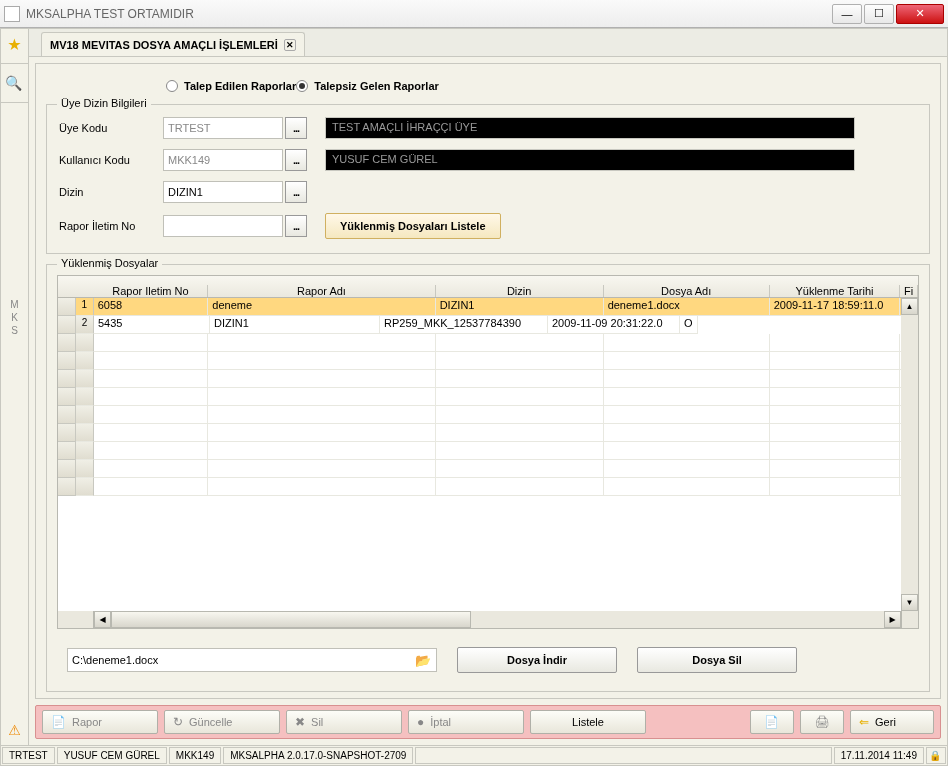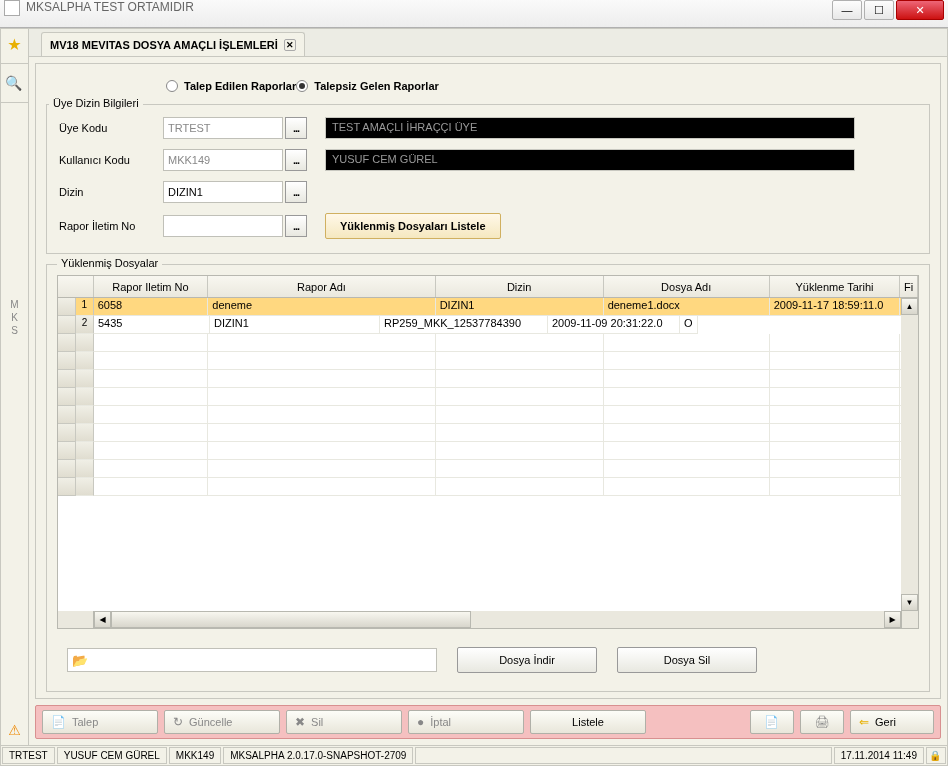--- a/index.html
+++ b/index.html
@@ -1,19 +1,19 @@
 <!DOCTYPE html>
 <html><head>
 <meta charset="utf-8">
 <style>
 * { box-sizing: border-box; margin: 0; padding: 0; font-family: Tahoma, Arial, sans-serif; font-size: 11px; }
 body { background: #e8e8e0; overflow: hidden; }
 
 
-.titlebar { height: 28px; background: linear-gradient(#fafafa, #ededed); border-bottom: 1px solid #b0b0b0; display: flex; padding: 0 4px; }
+.titlebar { height: 28px; background: linear-gradient(#fafafa, #ededed); border-bottom: 1px solid #b0b0b0; display: flex; align-items: center; padding: 0 4px; }
 .titlebar .app-icon { width: 16px; height: 16px; background: #fff; border: 1px solid #aaa; margin-right: 6px; }
 .titlebar .title { color: #666; font-size: 12px; flex: 1; }
 .titlebar .win-controls { display: flex; gap: 2px; }
 .titlebar .wc { width: 30px; height: 20px; border: 1px solid #b0b0b0; background: linear-gradient(#fdfdfd,#e8e8e8); display: flex; align-items: center; justify-content: center; cursor: pointer; border-radius: 2px; }
 .titlebar .wc.close { background: linear-gradient(#e67,#c11); color: #fff; border-color: #a00; width: 48px; }
 
 .outer { position: absolute; top: 28px; left: 0; right: 0; bottom: 0; border: 1px solid #c8c8c0; background: #f3f2e8; }
 
 
 .leftbar { position: absolute; top: 0; left: 0; bottom: 20px; width: 28px; background: #f3f2e8; border-right: 1px solid #c8c8c0; display: flex; flex-direction: column; align-items: center; padding-top: 6px; gap: 10px; }
@@ -36,35 +36,35 @@
 
 .radio-row { display: flex; padding: 6px 0 12px 120px; }
 .radio-group { display: flex; align-items: center; gap: 6px; cursor: pointer; }
 .radio-group.first { }
 .radio-dot { width: 12px; height: 12px; border: 1px solid #888; border-radius: 50%; display: flex; align-items: center; justify-content: center; background: #fff; }
 .radio-dot.sel::after { content: ''; width: 6px; height: 6px; border-radius: 50%; background: #333; }
 .radio-label { font-weight: bold; }
 
 
 .fieldset { border: 1px solid #c8c8c0; padding: 12px 12px 14px 12px; margin-bottom: 10px; position: relative; }
-.fieldset .legend { position: absolute; top: -8px; left: 2px; background: #f3f2e8; padding: 0 4px; font-size: 11px; }
+.fieldset .legend { position: absolute; top: -8px; left: 10px; background: #f3f2e8; padding: 0 4px; font-size: 11px; }
 .form-row { display: flex; align-items: center; margin-bottom: 10px; }
 .form-row:last-child { margin-bottom: 0; }
 .form-label { width: 104px; }
 .form-input { width: 120px; height: 22px; border: 1px solid #c0c0b8; background: #fff; padding: 0 4px; color: #888; }
 .form-input.active { color: #000; }
 .lookup-btn { width: 22px; height: 22px; border: 1px solid #999; background: linear-gradient(#fff,#e8e8e0); margin-left: 2px; cursor: pointer; display: flex; align-items: center; justify-content: center; font-weight: bold; letter-spacing: -1px; }
 .form-display { margin-left: 18px; height: 22px; flex: 1; max-width: 530px; border: 1px solid #c8c8c0; background: #000000; padding: 3px 6px; color: #999; }
 .action-btn { height: 26px; border: 1px solid #d0b060; background: linear-gradient(#fff8e8,#f5e8c0); padding: 0 14px; font-weight: bold; cursor: pointer; border-radius: 2px; margin-left: 18px; }
 
 
 .table-fieldset { border: 1px solid #c8c8c0; padding: 10px; position: relative; flex: 1; display: flex; flex-direction: column; min-height: 0; }
 .table-fieldset .legend { position: absolute; top: -8px; left: 10px; background: #f3f2e8; padding: 0 4px; }
 .table-wrap { border: 1px solid #b8b8b0; background: #fff; flex: 1; display: flex; flex-direction: column; min-height: 0; }
-.table-header { display: flex; background: linear-gradient(#f8f7f0,#eae8de); border-bottom: 1px solid #b8b8b0; height: 22px; }
+.table-header { display: flex; background: linear-gradient(#f8f7f0,#eae8de); border-bottom: 1px solid #b8b8b0; height: 22px; align-items: flex-end; }
 .th { border-right: 1px solid #c8c8c0; display: flex; align-items: center; justify-content: center; font-size: 11px; }
 .th.corner { width: 36px; }
 .th.c1 { width: 116px; }
 .th.c2 { width: 230px; }
 .th.c3 { width: 170px; }
 .th.c4 { width: 168px; }
 .th.c5 { width: 132px; }
 .th.c6 { width: 18px; }
 .table-body { flex: 1; overflow: hidden; position: relative; }
 .tr { display: flex; height: 18px; }
@@ -84,21 +84,21 @@
 .hscroll .sbtn { width: 17px; background: linear-gradient(#f8f7f0,#d8d6cc); border: 1px solid #b8b8b0; display: flex; align-items: center; justify-content: center; font-size: 8px; }
 .hscroll .hthumb { flex: 0 0 360px; background: linear-gradient(#f8f7f0,#d8d6cc); border: 1px solid #b8b8b0; margin-left: 0; }
 .hscroll .htrack { flex: 1; }
 .hscroll .corner { width: 17px; background: #eae8de; border-left: 1px solid #b8b8b0; }
 
 
 .file-row { display: flex; align-items: center; gap: 20px; padding: 18px 10px 8px 10px; }
 .file-input-wrap { width: 370px; height: 24px; border: 1px solid #c0c0b8; background: #fff; display: flex; align-items: center; padding: 0 4px; }
 .file-input-wrap .fval { flex: 1; }
 .file-input-wrap .folder { color: #c90; font-size: 13px; cursor: pointer; }
-.file-btn { width: 140px; height: 26px; border: 1px solid #999; background: linear-gradient(#fff,#e8e8e0); font-weight: normal; cursor: pointer; border-radius: 2px; }
+.file-btn { width: 160px; height: 26px; border: 1px solid #999; background: linear-gradient(#fff,#e8e8e0); font-weight: bold; cursor: pointer; border-radius: 2px; }
 
 
 .toolbar { background: #f5c0c0; border: 1px solid #d89090; margin: 0 6px 6px 6px; height: 34px; display: flex; align-items: center; padding: 0 6px; gap: 6px; border-radius: 2px; }
 .tbtn { height: 24px; width: 116px; border: 1px solid #b0b0a8; background: linear-gradient(#fdfdf8,#e8e6da); display: flex; align-items: center; gap: 6px; padding: 0 8px; color: #888; cursor: pointer; border-radius: 2px; }
 .tbtn.enabled { color: #000; }
 .tbtn.small { width: 44px; justify-content: center; }
 .tbtn.back { width: 84px; color: #000; margin-left: auto; }
 .tbtn .ticon { font-size: 12px; }
 
 
@@ -319,32 +319,33 @@
             <div class="sbtn">◀</div>
             <div class="hthumb"></div>
             <div class="htrack"></div>
             <div class="sbtn">▶</div>
             <div class="corner"></div>
           </div>
         </div>
 
         <div class="file-row">
           <div class="file-input-wrap">
+            <span class="fval">C:\deneme1.docx</span>
             <span class="folder">📂</span>
           </div>
           <button class="file-btn">Dosya İndir</button>
           <button class="file-btn">Dosya Sil</button>
         </div>
       </div>
     </div>
 
     <div class="toolbar">
       <div class="tbtn">
           <span class="ticon">📄</span>
-          <span>Talep</span>
+          <span>Rapor</span>
         </div>
       <div class="tbtn">
           <span class="ticon">↻</span>
           <span>Güncelle</span>
         </div>
       <div class="tbtn">
           <span class="ticon">✖</span>
           <span>Sil</span>
         </div>
       <div class="tbtn">

